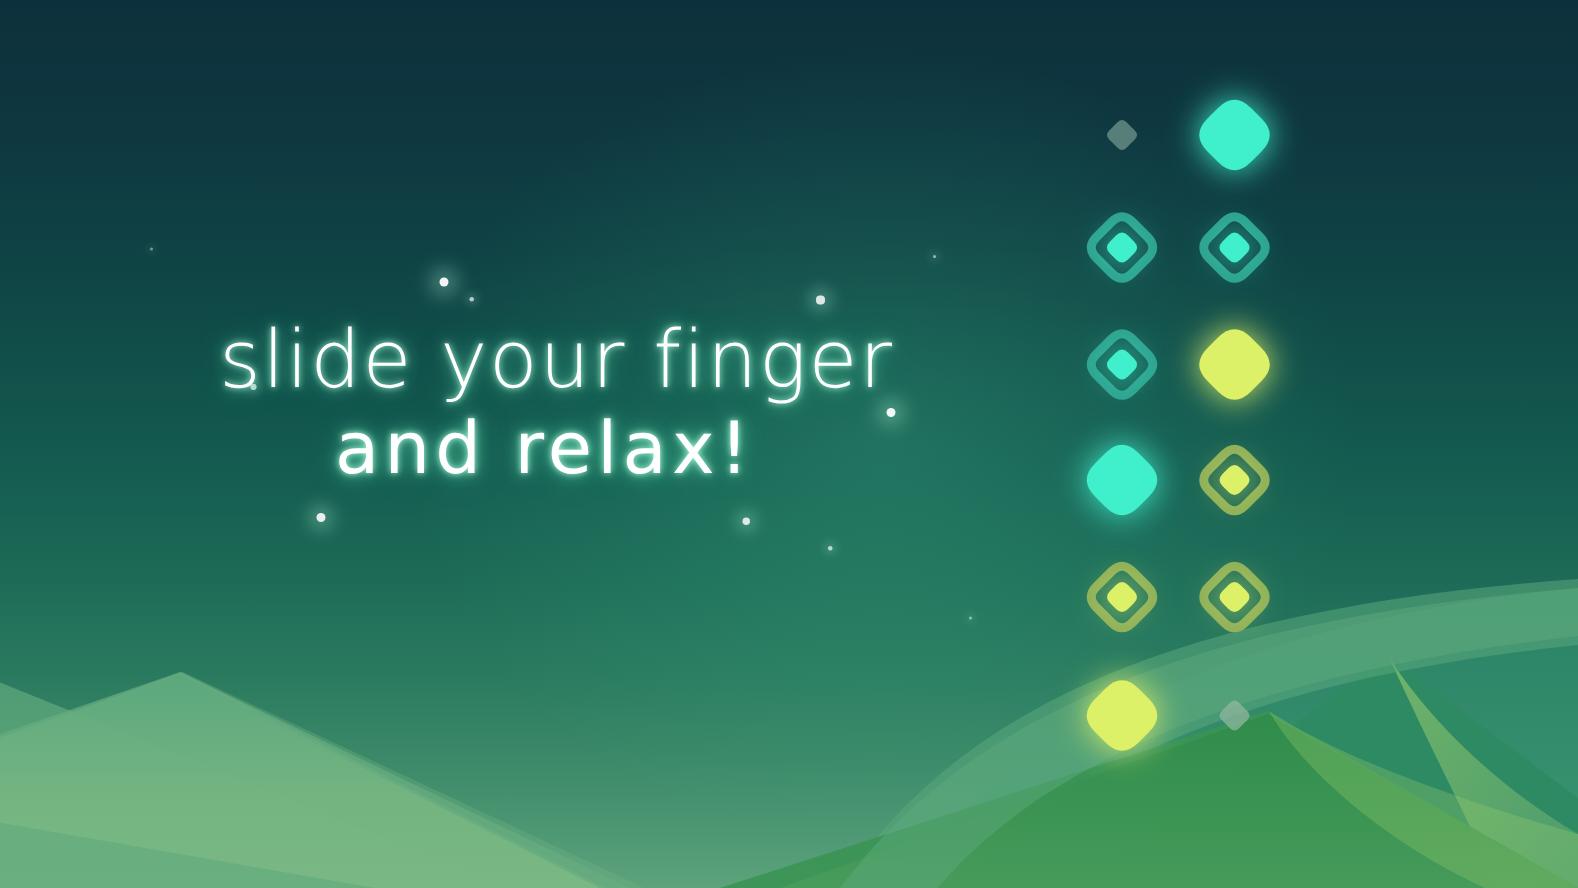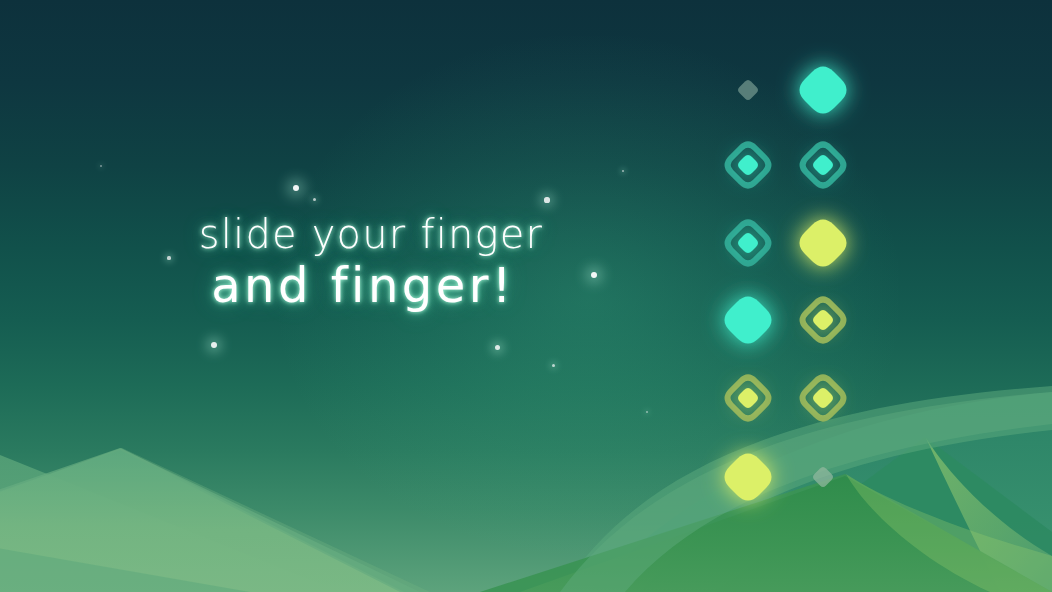--- a/index.html
+++ b/index.html
@@ -74,21 +74,21 @@
     text-shadow:
       0 0 4px rgba(180,255,225,0.95),
       0 0 10px rgba(120,245,200,0.75),
       0 0 22px rgba(80,230,180,0.45);
     letter-spacing: 0.5px;
     pointer-events: none;
     -webkit-font-smoothing: antialiased;
   }
   .tagline .line1 {
     display: block;
-    font-size: 40px;
+    font-size: 53px;
     font-weight: 300;
     letter-spacing: 1.2px;
     padding-left: 16px;
   }
   .tagline .line2 {
     display: block;
     font-size: 48px;
     font-weight: 400;
     letter-spacing: 3.5px;
     margin-top: 6px;
@@ -225,21 +225,21 @@
       <div class="star" style="left: 544.4px; top: 197.4px; width: 5.2px; height: 5.2px; opacity: 0.85; box-shadow: rgba(190, 255, 230, 0.384) 0px 0px 10.4px 4.16px;"></div>
       <div class="star" style="left: 551.5px; top: 363.5px; width: 3px; height: 3px; opacity: 0.7; box-shadow: rgba(190, 255, 230, 0.314) 0px 0px 6px 2.4px;"></div>
       <div class="star" style="left: 590.8px; top: 271.8px; width: 6.4px; height: 6.4px; opacity: 0.95; box-shadow: rgba(190, 255, 230, 0.427) 0px 0px 12.8px 5.12px;"></div>
       <div class="star" style="left: 621.6px; top: 169.6px; width: 2.8px; height: 2.8px; opacity: 0.6; box-shadow: rgba(190, 255, 230, 0.27) 0px 0px 5.6px 2.24px;"></div>
       <div class="star" style="left: 99.8px; top: 164.8px; width: 2.4px; height: 2.4px; opacity: 0.45; box-shadow: rgba(190, 255, 230, 0.204) 0px 0px 4.8px 1.92px;"></div>
       <div class="star" style="left: 645.7px; top: 410.7px; width: 2.6px; height: 2.6px; opacity: 0.5; box-shadow: rgba(190, 255, 230, 0.224) 0px 0px 5.2px 2.08px;"></div>
     </div>
 
   <div class="tagline">
     <span class="line1">slide your finger</span>
-    <span class="line2">and finger!</span>
+    <span class="line2">and relax!</span>
   </div>
 
   <svg class="puzzle" viewBox="0 0 1052 592">
     <defs>
       <filter id="glowCyan" x="-120%" y="-120%" width="340%" height="340%">
         <feGaussianBlur stdDeviation="11" result="b"></feGaussianBlur>
         <feMerge>
           <feMergeNode in="b"></feMergeNode>
           <feMergeNode in="SourceGraphic"></feMergeNode>
         </feMerge>

